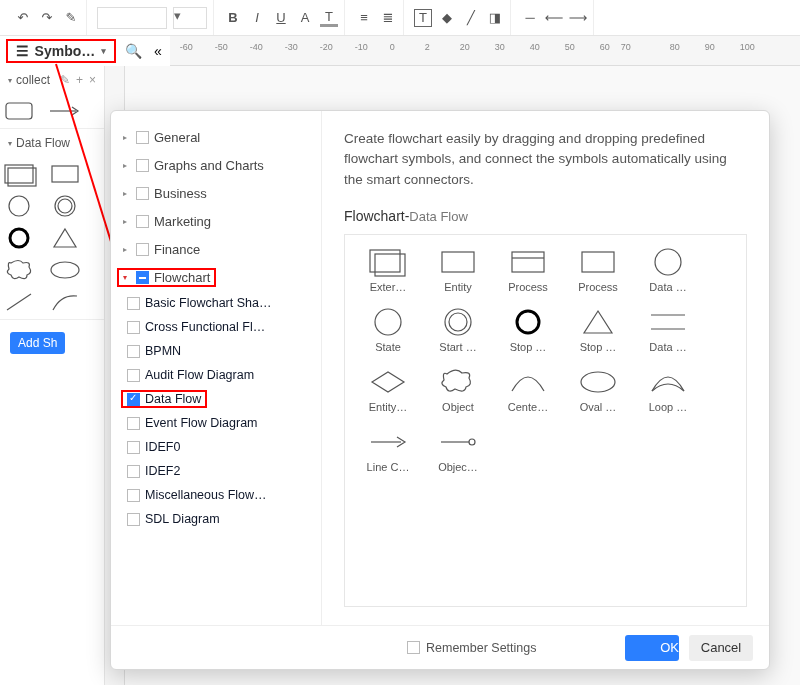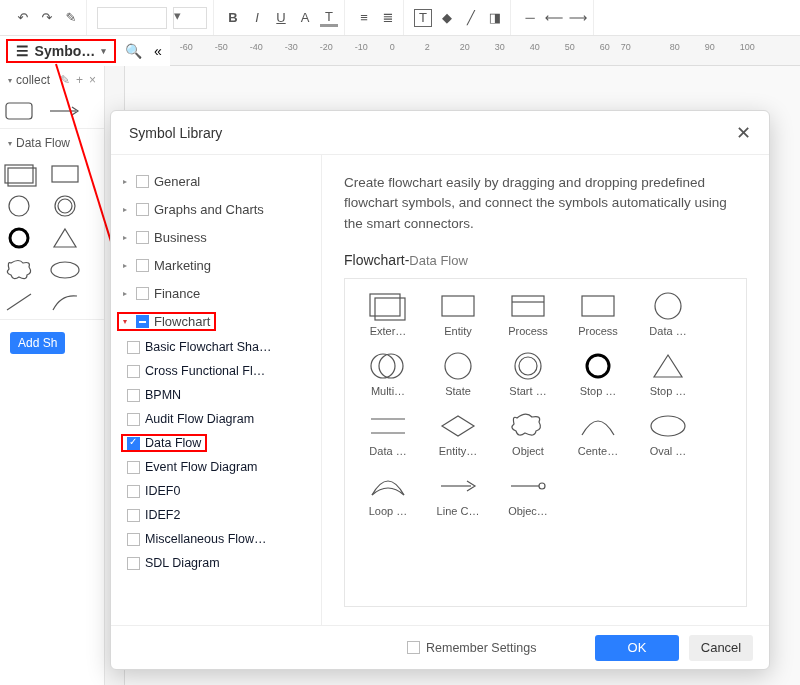--- a/index.html
+++ b/index.html
@@ -58,21 +58,21 @@
 .prev-title { margin-top:18px; font-size:14px; color:#333; }
 .prev-title .sub { color:#777; font-size:13px; }
 .preview-box { margin-top:10px; border:1px solid #e6e6e6; flex:1; padding:12px 8px; overflow:auto; }
 .prev-grid { display:flex; flex-wrap:wrap; gap:6px 0; }
 .prev-cell { width:70px; display:flex; flex-direction:column; align-items:center; font-size:11px; color:#555; margin-bottom:8px; }
 .prev-shape { width:42px; height:30px; display:flex; align-items:center; justify-content:center; margin-bottom:4px; }
 .prev-lbl { white-space:nowrap; overflow:hidden; text-overflow:ellipsis; max-width:60px; }
 
 .modal-foot { height:44px; border-top:1px solid #eee; display:flex; align-items:center; justify-content:flex-end; padding:0 16px; gap:10px; }
 .remember { display:flex; align-items:center; gap:6px; margin-right:auto; margin-left:280px; font-size:12.5px; color:#555; }
-.btn-ok { background:#2a7fff; color:#fff; border:none; width:84px; height:26px; border-radius:3px; font-size:13px; }
+.btn-ok { background:#2a7fff; color:#fff; border:none; width:54px; height:26px; border-radius:3px; font-size:13px;text-align:right; }
 .btn-cancel { background:#eee; color:#333; border:none; width:64px; height:26px; border-radius:3px; font-size:13px; }
 
 
 svg { overflow:visible; }
 .st { stroke:#555; stroke-width:1.2; fill:none; }
 .st-th { stroke:#000; stroke-width:3; fill:none; }
 </style>
 </head>
 <body>
 
@@ -235,24 +235,20 @@
 
 <div class="canvas-bg"></div>
 <div class="rulerv"></div>
 
 <svg class="red-arrow">
   <line x1="8" y1="0" x2="86" y2="252" stroke="#f00" stroke-width="2"></line>
   <path d="M80 244 L88 258 L74 254 Z" fill="#f00"></path>
 </svg>
 
 <div class="modal">
-  <div class="modal-head">
-    <span class="modal-title">Symbol Library</span>
-    <span class="modal-close">✕</span>
-  </div>
   <div class="modal-body">
     <div class="modal-tree" id="treePane">
         <div class="tree-item">
           <span class="tri">▸</span>
           <span class="cbx"></span>
           <span>General</span>
         </div>
         <div class="tree-item">
           <span class="tri">▸</span>
           <span class="cbx"></span>
@@ -367,29 +363,20 @@
             <div class="prev-cell">
               <div class="prev-shape">
                 <svg width="34" height="30">
                   <circle class="st" cx="17" cy="15" r="13"></circle>
                 </svg>
               </div>
               <div class="prev-lbl">Data …</div>
             </div>
             <div class="prev-cell">
               <div class="prev-shape">
-                <svg width="38" height="30">
-                  <circle class="st" cx="14" cy="15" r="12"></circle>
-                  <circle class="st" cx="22" cy="15" r="12" fill="#fff"></circle>
-                </svg>
-              </div>
-              <div class="prev-lbl">Multi…</div>
-            </div>
-            <div class="prev-cell">
-              <div class="prev-shape">
                 <svg width="34" height="30">
                   <circle class="st" cx="17" cy="15" r="13"></circle>
                 </svg>
               </div>
               <div class="prev-lbl">State</div>
             </div>
             <div class="prev-cell">
               <div class="prev-shape">
                 <svg width="34" height="30">
                   <circle class="st" cx="17" cy="15" r="13"></circle>

